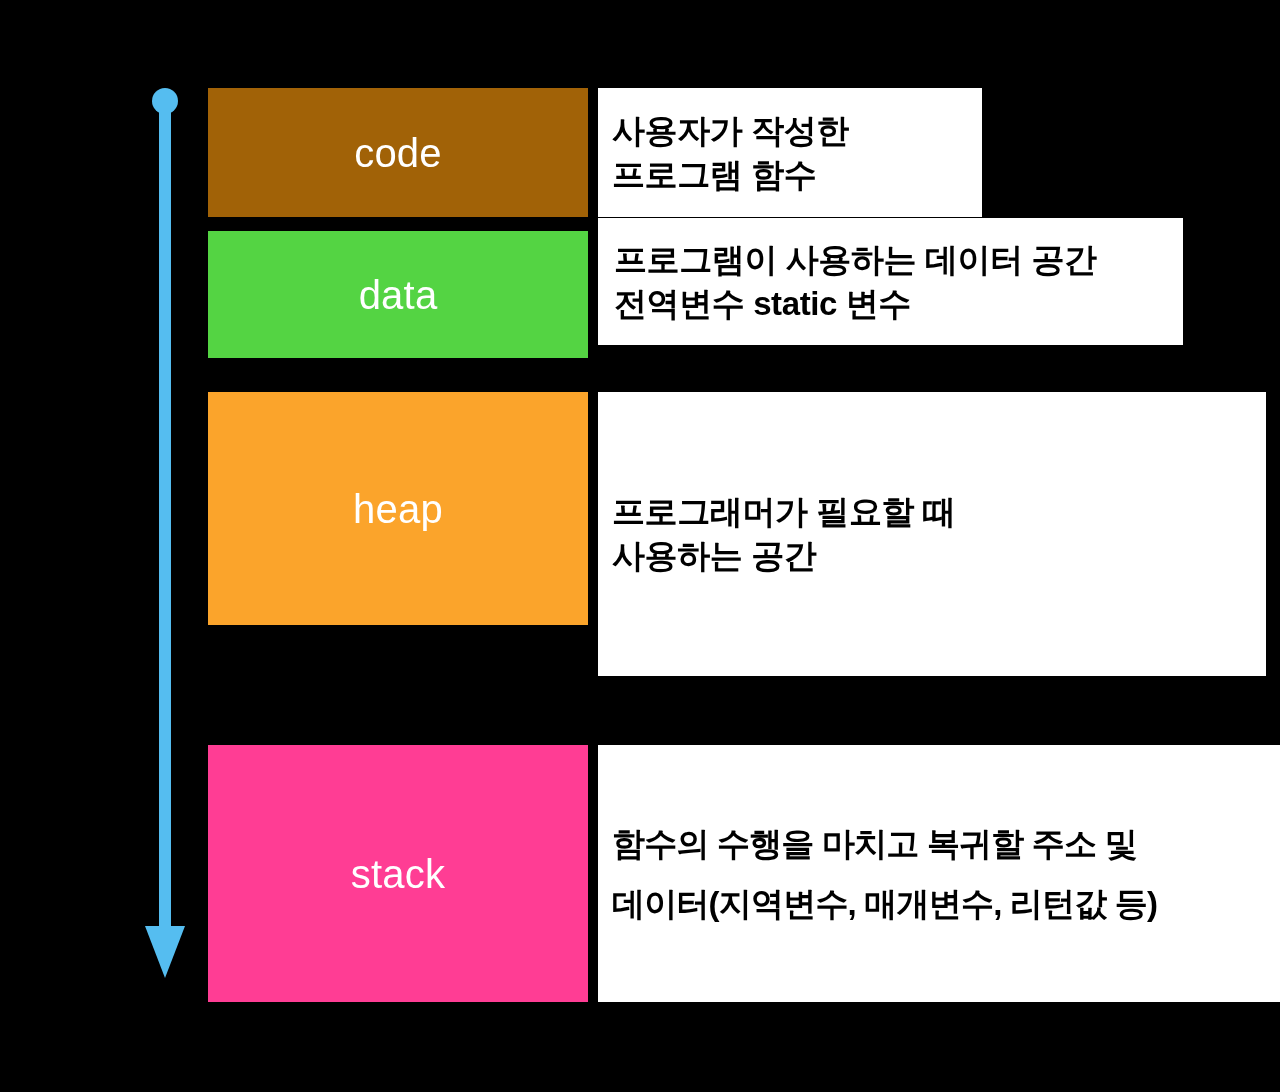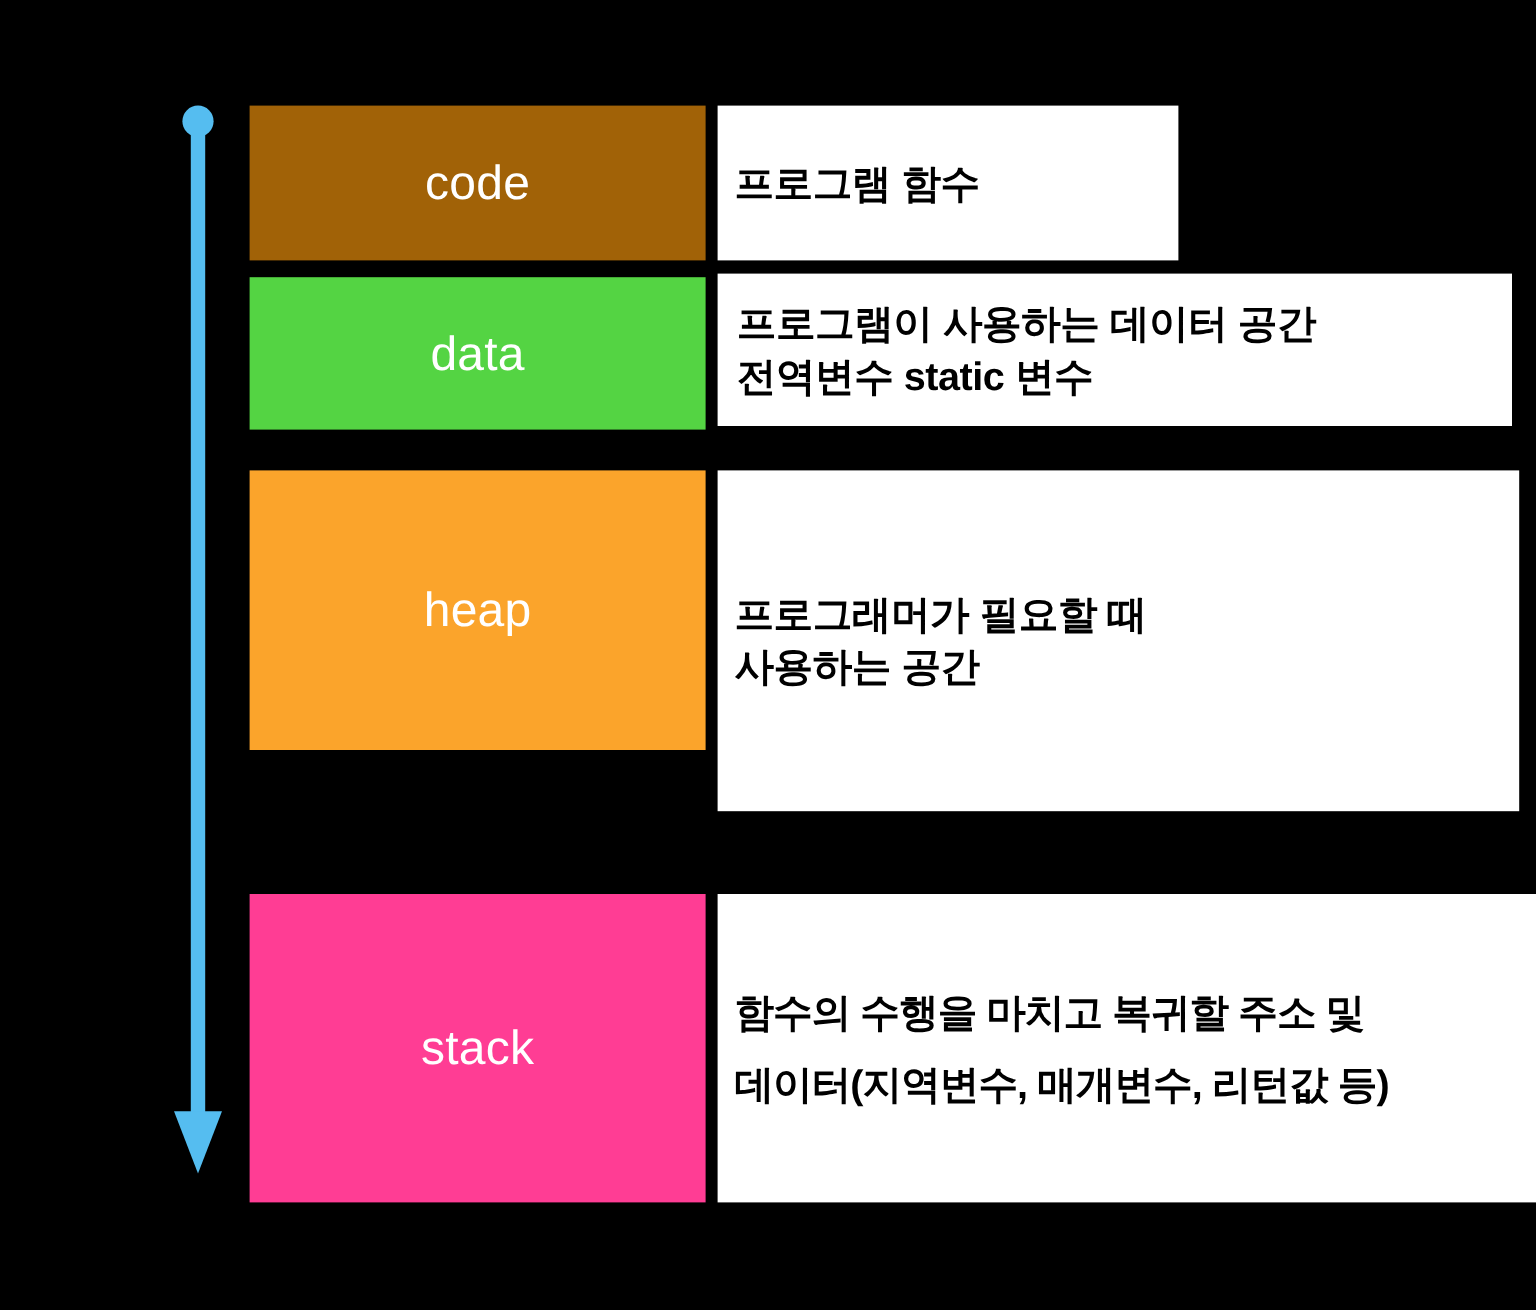--- a/index.html
+++ b/index.html
@@ -89,39 +89,40 @@
   }
   .desc-line {
     font-size: 33px;
     font-weight: 600;
     line-height: 1.32;
     white-space: nowrap;
     letter-spacing: -0.4px;
   }
 
   .desc-code  { top: 88px;  height: 129px; width: 384px; }
-  .desc-data  { top: 228px; height: 127px; width: 662px; padding-left: 16px; }
+  .desc-data  { top: 218px; height: 127px; width: 585px; padding-left: 16px; }
   .desc-heap  { top: 392px; height: 284px; width: 668px; }
   .desc-stack { top: 745px; height: 257px; width: 682px; gap: 16px; }
 
   .desc-stack .desc-line { letter-spacing: -0.8px; }
 </style>
 </head>
 <body>
 
 <div class="arrow-wrap">
   <div class="arrow-cap"></div>
   <div class="arrow-stem"></div>
   <div class="arrow-head"></div>
 </div>
 
 <div class="seg seg-code">
   <span class="seg-label">code</span>
 </div>
 <div class="desc desc-code">
+  <div class="desc-line">사용자가 작성한</div>
   <div class="desc-line">프로그램 함수</div>
 </div>
 
 <div class="seg seg-data">
   <span class="seg-label">data</span>
 </div>
 <div class="desc desc-data">
   <div class="desc-line">프로그램이 사용하는 데이터 공간</div>
   <div class="desc-line">전역변수 static 변수</div>
 </div>

